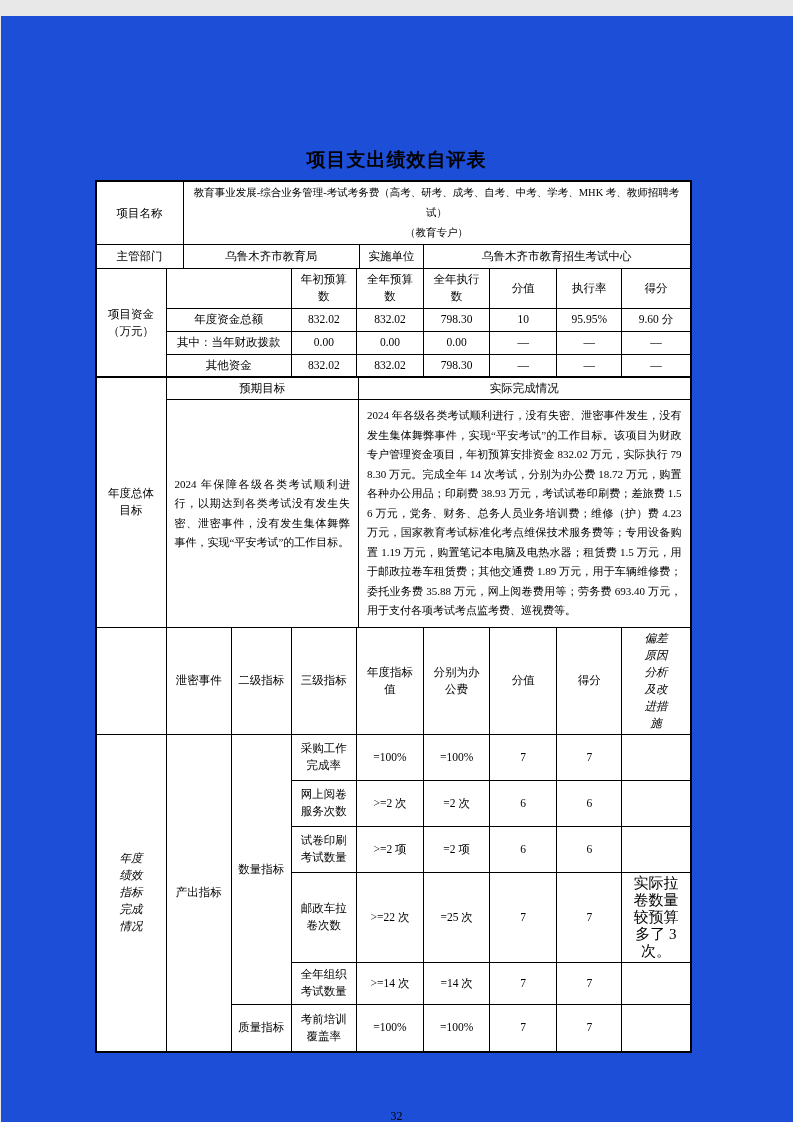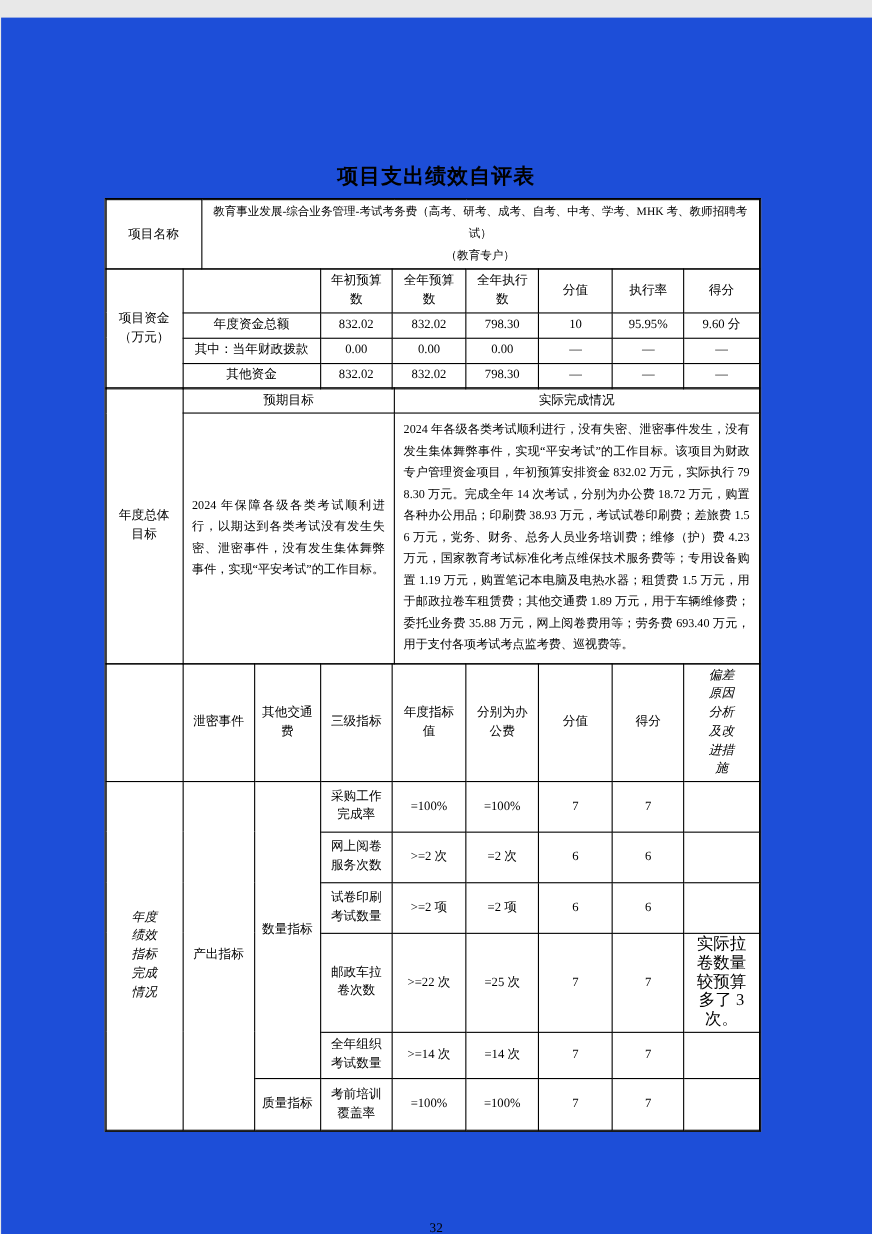--- a/index.html
+++ b/index.html
@@ -81,20 +81,26 @@
           <col style="width:266px">
         </colgroup>
       <tbody>
           <tr style="height:44px">
         <td>项目名称</td>
         <td colspan="3" class="pname">
           <div>教育事业发展-综合业务管理-考试考务费（高考、研考、成考、自考、中考、学考、MHK 考、教师招聘考试）</div>
           <div>（教育专户）</div>
         </td>
       </tr>
+      <tr style="height:24px">
+        <td>主管部门</td>
+        <td>乌鲁木齐市教育局</td>
+        <td>实施单位</td>
+        <td>乌鲁木齐市教育招生考试中心</td>
+      </tr>
     </tbody>
       </table>
 
     <table>
       <colgroup>
           <col style="width:70px">
           <col style="width:125px">
           <col style="width:65px">
           <col style="width:67px">
           <col style="width:66px">
@@ -174,21 +180,21 @@
           <col style="width:67px">
           <col style="width:66px">
           <col style="width:67px">
           <col style="width:65px">
           <col style="width:68px">
         </colgroup>
       <tbody>
           <tr style="height:64px">
         <td></td>
         <td>泄密事件</td>
-        <td>其他交通费</td>
+        <td>二级指标</td>
         <td>三级指标</td>
         <td>年度指标值</td>
         <td>分别为办公费</td>
         <td>分值</td>
         <td>得分</td>
         <td class="padwide">偏差原因分析及改进措施</td>
       </tr>
       <tr style="height:46px">
         <td rowspan="6" class="padwide">年度绩效指标完成情况</td>
         <td rowspan="6">产出指标</td>

